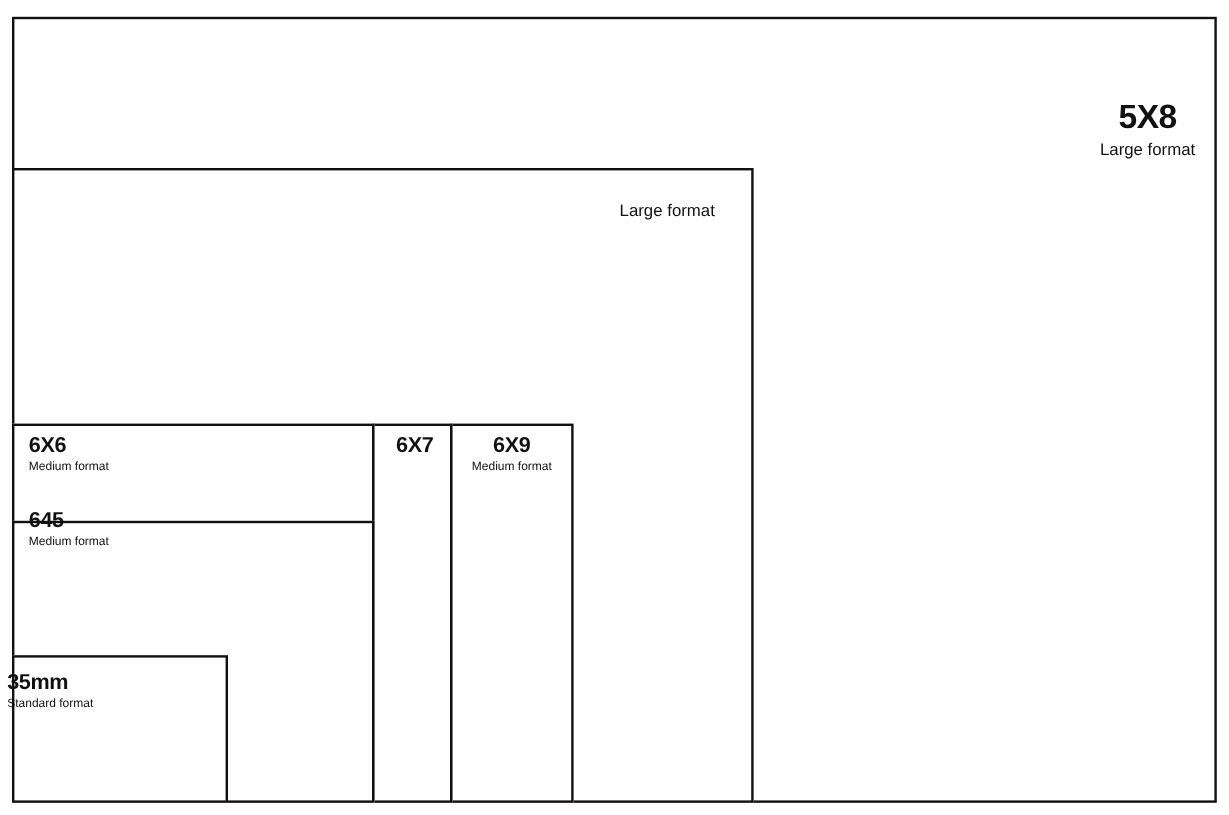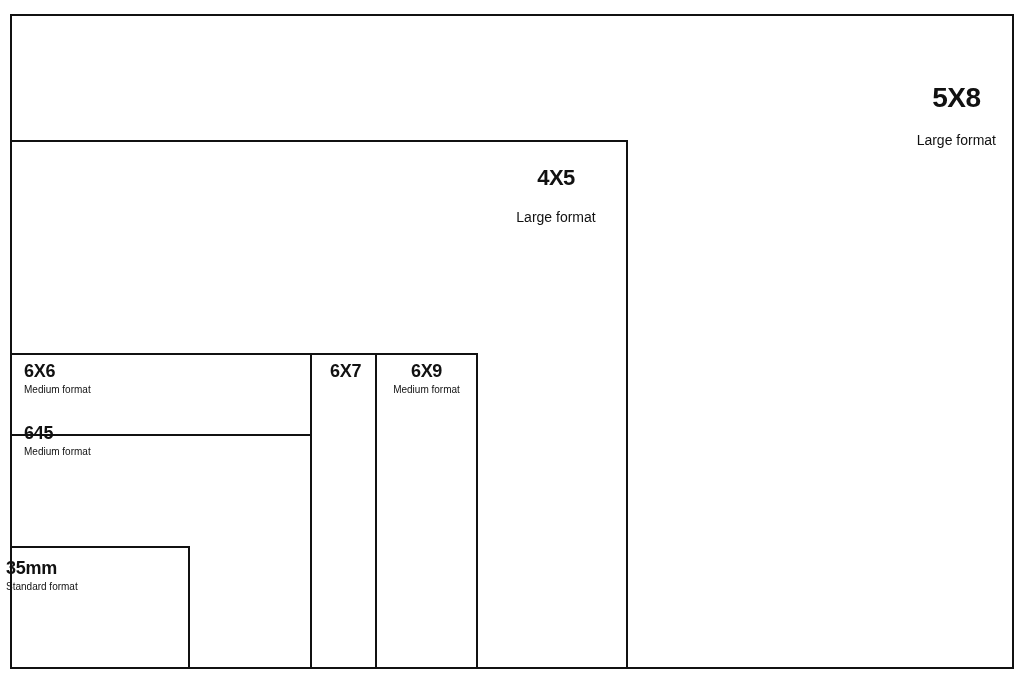--- a/index.html
+++ b/index.html
@@ -34,40 +34,39 @@
       letter-spacing: -0.5px;
     }
     .title-md {
       font-size: 18px;
       font-weight: 800;
       letter-spacing: -0.3px;
     }
     .subtitle {
       font-size: 14px;
       font-weight: 400;
-      margin-top: 18px;
+      margin-top: 2px;
     }
     .subtitle-sm {
       font-size: 10px;
       font-weight: 400;
       margin-top: 2px;
     }
   </style>
 </head>
 <body>
 
 <div class="box" style="left:10px; top:14px; width:1004px; height:655px;"></div>
 <div class="label-block right" style="right:28px; top:82px;">
   <div class="title-xl">5X8</div>
   <div class="subtitle">Large format</div>
 </div>
 
 <div class="box" style="left:10px; top:140px; width:618px; height:529px;"></div>
 <div class="label-block right" style="left:500px; top:165px; width:112px;">
-  <div class="title-lg">4X5</div>
   <div class="subtitle">Large format</div>
 </div>
 
 <div class="box" style="left:375px; top:353px; width:103px; height:316px;"></div>
 <div class="label-block right" style="left:380px; top:361px; width:93px;">
   <div class="title-md">6X9</div>
   <div class="subtitle-sm">Medium format</div>
 </div>
 
 <div class="box" style="left:310px; top:353px; width:67px; height:316px;"></div>

